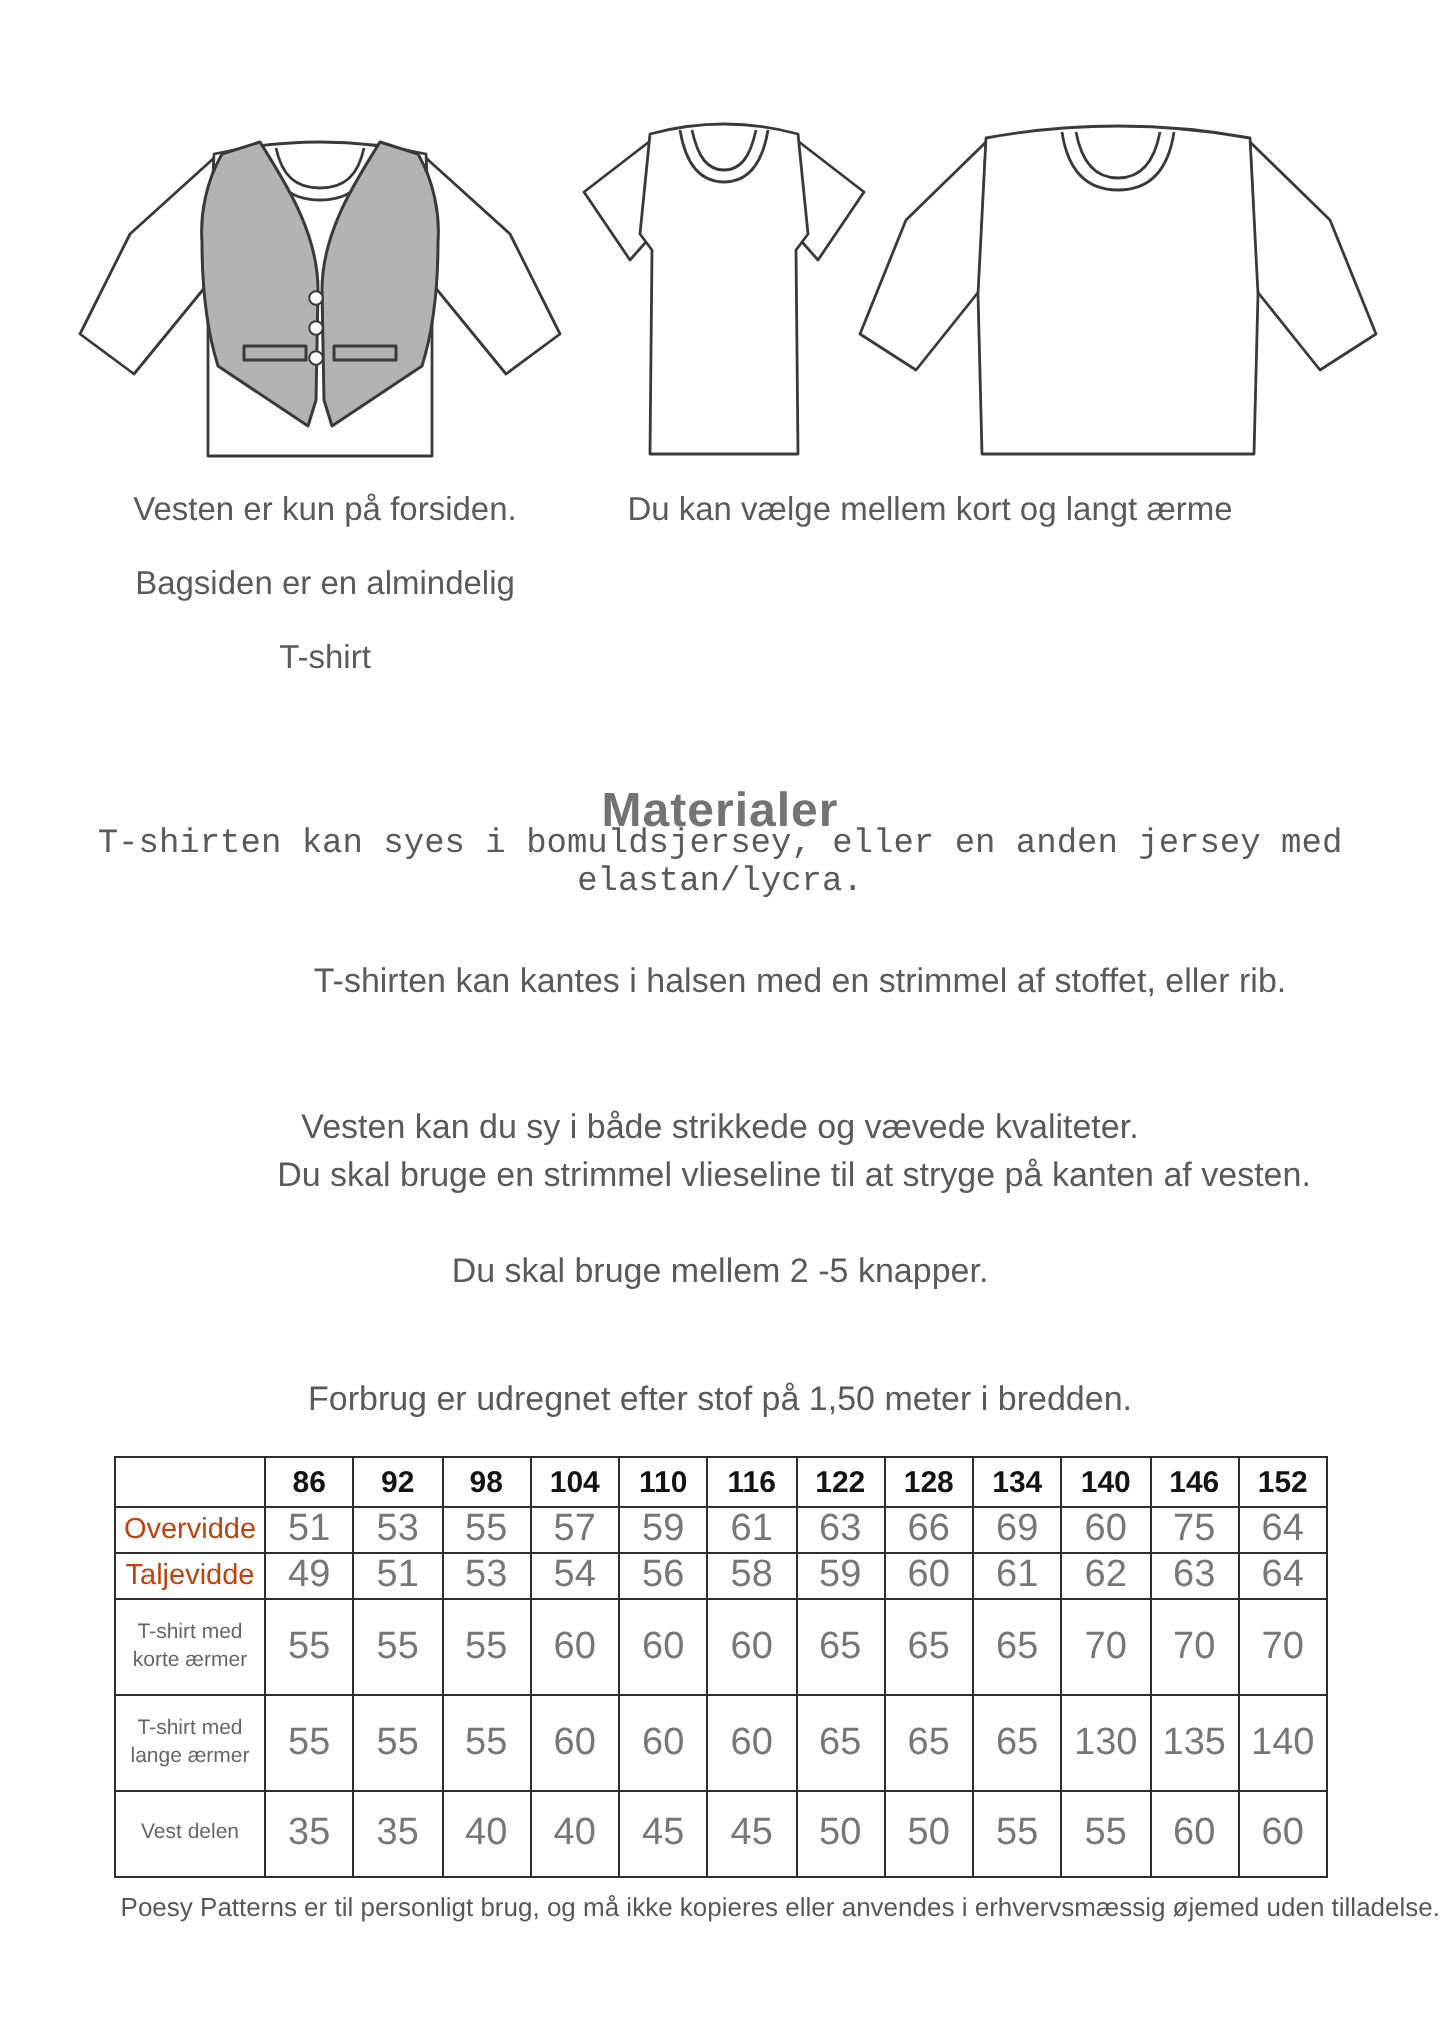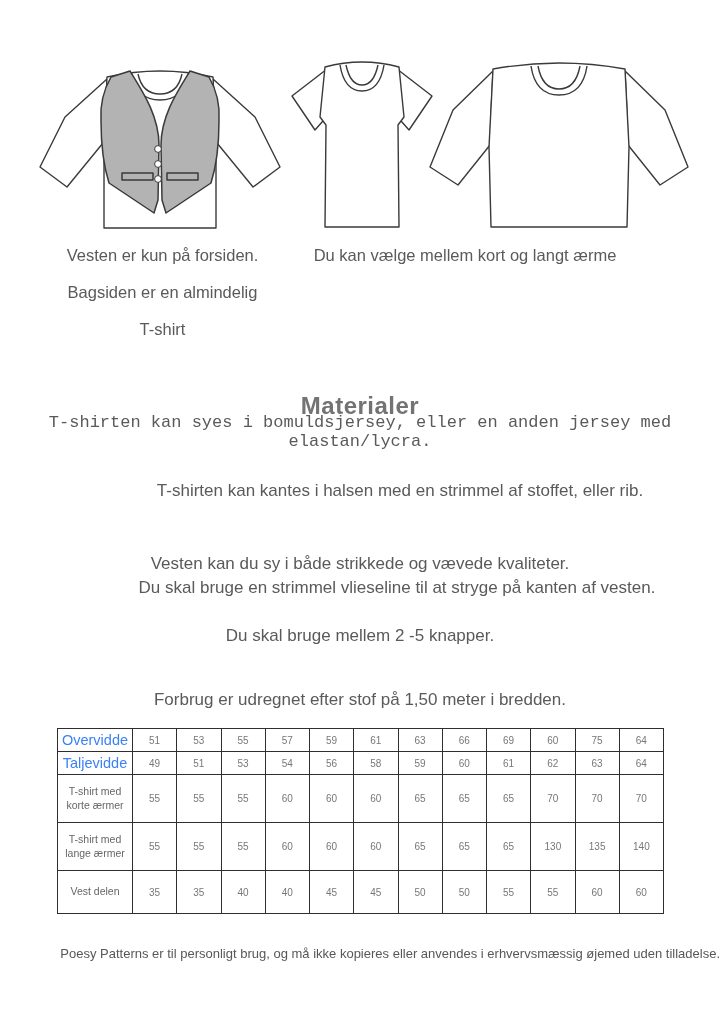--- a/index.html
+++ b/index.html
@@ -55,23 +55,23 @@
     vertical-align:middle;
     padding:0;
     overflow:hidden;
   }
   tr.r-head{height:25px;}
   tr.r-std{height:23px;}
   tr.r-tall{height:48px;}
   tr.r-vest{height:43px;}
   .sz-head{font-weight:bold;color:#141414;font-size:15px;}
   .sz-corner{}
-  .sz-label{color:#3b82f6;font-size:14.5px;}
+  .sz-label{color:#c2410c;font-size:14.5px;}
   .sz-label-sm{color:#666;font-size:10.5px;line-height:1.3;white-space:pre-line;}
-  .sz-val{color:#777;font-size:10px;}
+  .sz-val{color:#777;font-size:19px;}
 
   .footer{
     position:absolute;left:0;top:944px;width:720px;
     text-align:right;font-size:13px;line-height:19px;color:#575757;
   }
 </style>
 </head>
 <body>
 
 <div class="page">
@@ -140,20 +140,35 @@
         <col style="width: 44.25px;">
         <col style="width: 44.25px;">
         <col style="width: 44.25px;">
         <col style="width: 44.25px;">
         <col style="width: 44.25px;">
         <col style="width: 44.25px;">
         <col style="width: 44.25px;">
         <col style="width: 44.25px;">
       </colgroup>
     <tbody id="size-tbody">
+        <tr class="r-head">
+          <td class="sz-corner"></td>
+          <td class="sz-head">86</td>
+          <td class="sz-head">92</td>
+          <td class="sz-head">98</td>
+          <td class="sz-head">104</td>
+          <td class="sz-head">110</td>
+          <td class="sz-head">116</td>
+          <td class="sz-head">122</td>
+          <td class="sz-head">128</td>
+          <td class="sz-head">134</td>
+          <td class="sz-head">140</td>
+          <td class="sz-head">146</td>
+          <td class="sz-head">152</td>
+        </tr>
         <tr class="r-std">
           <td class="sz-label">Overvidde</td>
           <td class="sz-val">51</td>
           <td class="sz-val">53</td>
           <td class="sz-val">55</td>
           <td class="sz-val">57</td>
           <td class="sz-val">59</td>
           <td class="sz-val">61</td>
           <td class="sz-val">63</td>
           <td class="sz-val">66</td>

